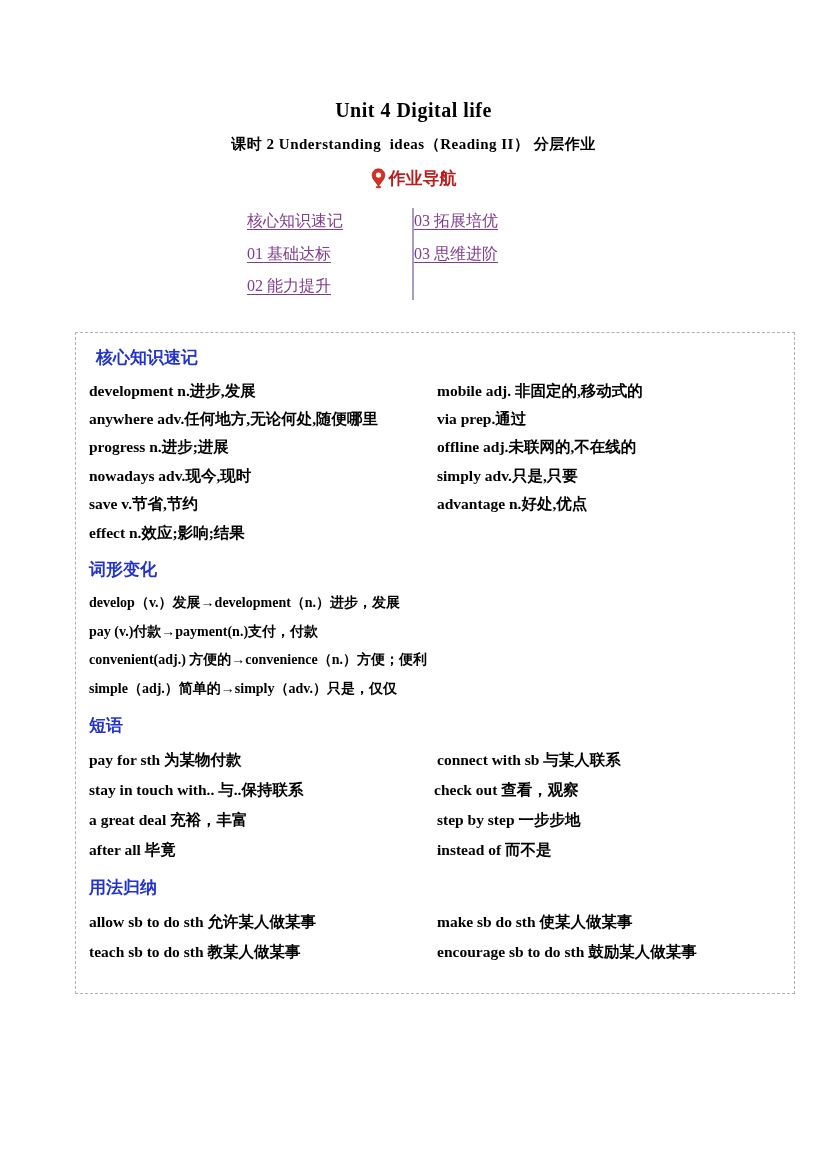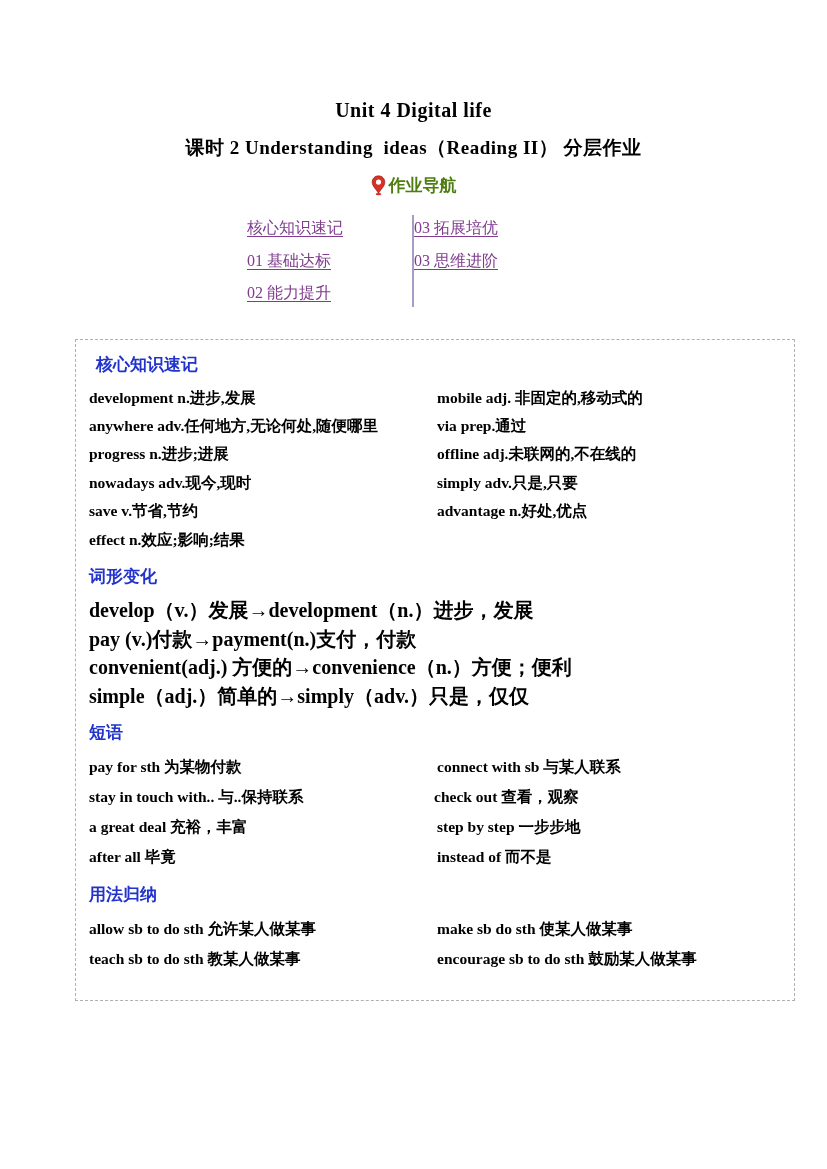--- a/index.html
+++ b/index.html
@@ -1,41 +1,41 @@
 <!DOCTYPE html>
 <html><head>
 <meta charset="utf-8">
 <style>
   html,body{margin:0;padding:0;background:#fff;}
   .page{position:relative;width:827px;height:1074px;background:#ffffff;overflow:hidden;
         font-family:"Liberation Serif","DejaVu Serif",serif;color:#000;}
   .doc-title{margin:0;padding-top:99px;text-align:center;font-size:20px;font-weight:700;letter-spacing:.5px;}
-  .doc-subtitle{margin:13px 16px 0;text-align:center;font-size:19px;font-weight:700;white-space:pre-wrap;letter-spacing:.5px;}
+  .doc-subtitle{margin:13px 16px 0;text-align:center;font-size:15px;font-weight:700;white-space:pre-wrap;letter-spacing:.5px;}
   .nav-title-row{margin-top:13px;display:flex;justify-content:center;align-items:center;gap:3px;}
-  .nav-title-text{color:#4d7c0f;font-family:"Liberation Sans","DejaVu Sans",sans-serif;font-weight:700;font-size:17px;}
+  .nav-title-text{color:#b91c1c;font-family:"Liberation Sans","DejaVu Sans",sans-serif;font-weight:700;font-size:17px;}
   .pin{display:inline-block;line-height:0;}
   .nav-cols{display:flex;margin:15px 0 0 247px;}
   .nav-col{display:flex;flex-direction:column;align-items:flex-start;}
   .nav-col.left{width:165px;}
   .nav-col.right{}
   .nav-divider{width:2px;background:#a79cc8;margin:3px 0;}
   .nav-link{color:#803d8f;text-decoration:underline;text-underline-offset:3px;font-size:16px;
             line-height:32.5px;cursor:pointer;font-family:"Liberation Serif","DejaVu Serif",serif;}
   .panel{box-sizing:border-box;width:720px;margin:29px 0 0 75px;border:1px dashed #b0b0b0;
          padding:13px 12px 26px 13px;}
   .blue-heading{color:#2233cc;font-family:"Liberation Sans","DejaVu Sans",sans-serif;
                 font-weight:700;font-size:17px;line-height:24px;margin:0;}
   .panel-title{margin-left:7px;}
   .sec-heading{margin-top:11px;}
   .rows{margin-top:7px;}
   .row2{display:flex;}
   .cell{font-weight:700;font-size:15.5px;line-height:28.4px;white-space:pre-wrap;}
   .cell-left{width:348px;flex:0 0 348px;}
   .cell-right{flex:1;}
-  .oneline{font-weight:700;font-size:20px;line-height:28.6px;white-space:pre-wrap;}
+  .oneline{font-weight:700;font-size:14px;line-height:28.6px;white-space:pre-wrap;}
   .rows-wide .cell{line-height:30px;}
 </style>
 </head>
 <body>
 
 <div class="page">
 
   <h1 class="doc-title">Unit 4 Digital life</h1>
   <h2 class="doc-subtitle">课时 2 Understanding  ideas（Reading II） 分层作业</h2>
 

